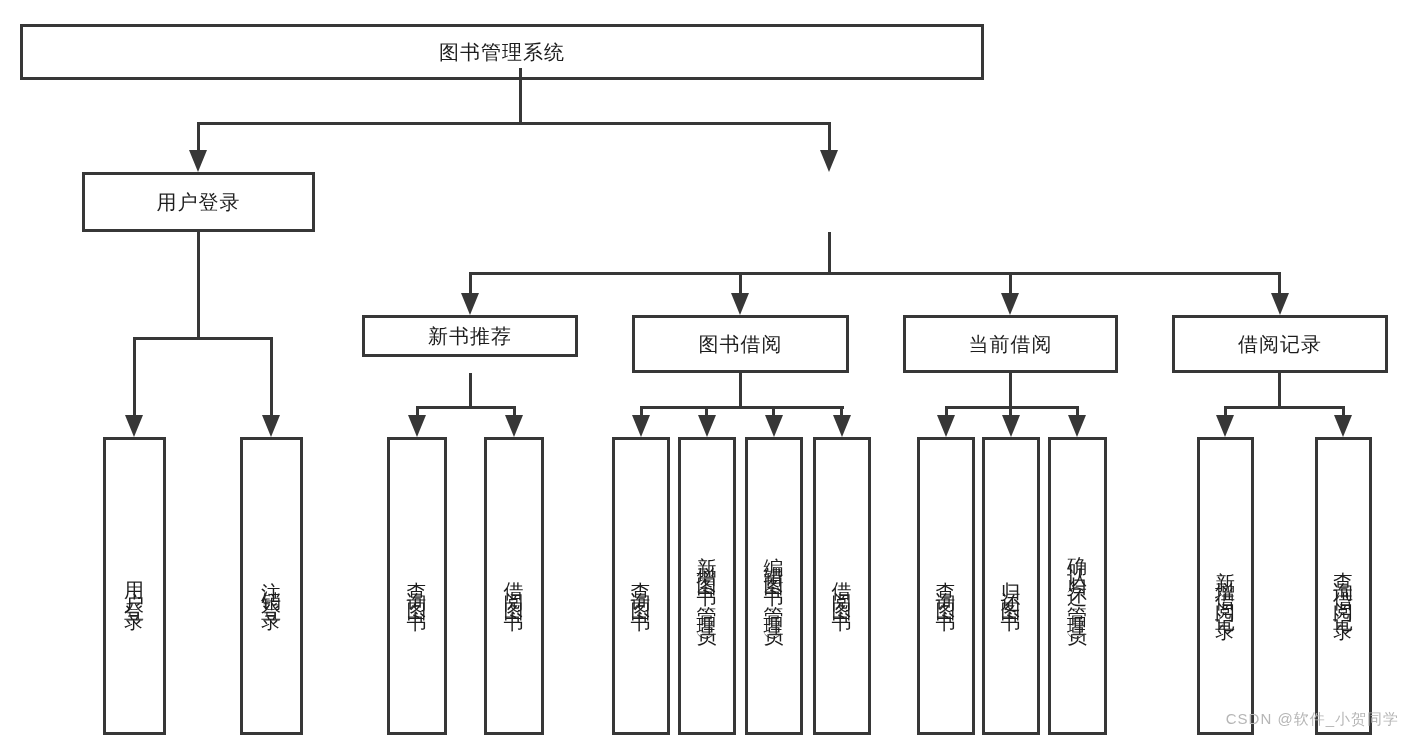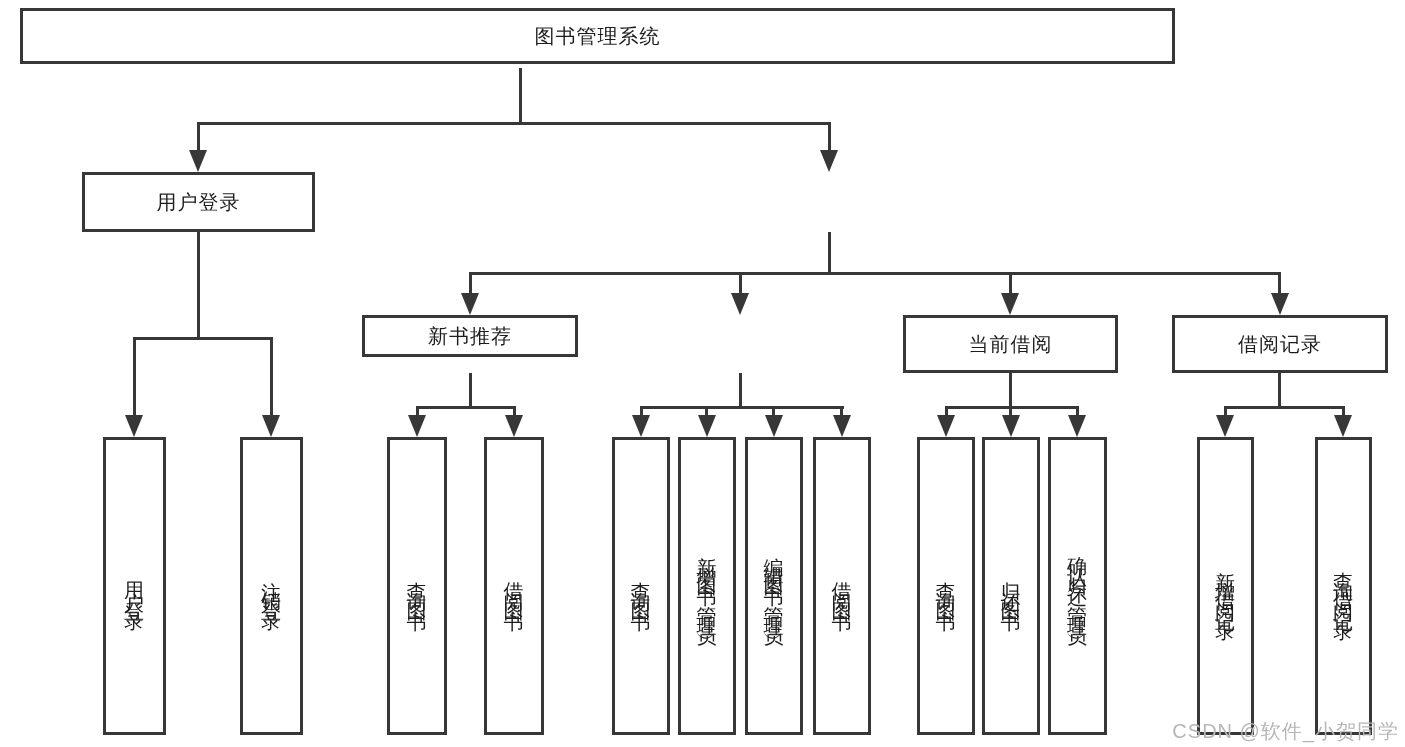--- a/index.html
+++ b/index.html
@@ -37,34 +37,34 @@
   .vline{position:absolute;width:3px;background:var(--line);}
   .hline{position:absolute;height:3px;background:var(--line);}
   .arrow{
     position:absolute;width:0;height:0;
     border-left:9px solid transparent;
     border-right:9px solid transparent;
     border-top:22px solid var(--line);
   }
   .watermark{
     position:absolute;
-    right:6px;bottom:2px;
-    font-size:20px;
+    right:6px;bottom:18px;
+    font-size:15px;
     color:var(--watermark);
     letter-spacing:1px;
     z-index:10;
     pointer-events:none;
   }
 </style>
 </head>
 <body>
 
 <div class="stage">
 
-  <div class="box" style="left:20px;top:8px;width:1155px;height:56px">
+  <div class="box" style="left:20px;top:24px;width:964px;height:56px">
     <span class="ht">图书管理系统</span>
   </div>
 
   <div class="vline" style="left:519px;top:68px;height:54px"></div>
   <div class="hline" style="left:197px;top:122px;width:634px"></div>
   <div class="vline" style="left:197px;top:122px;height:36px"></div>
   <div class="arrow" style="left:189px;top:150px"></div>
   <div class="vline" style="left:828px;top:122px;height:36px"></div>
   <div class="arrow" style="left:820px;top:150px"></div>
 
@@ -85,20 +85,23 @@
   <div class="arrow" style="left:461px;top:293px"></div>
   <div class="vline" style="left:739px;top:272px;height:28px"></div>
   <div class="arrow" style="left:731px;top:293px"></div>
   <div class="vline" style="left:1009px;top:272px;height:28px"></div>
   <div class="arrow" style="left:1001px;top:293px"></div>
   <div class="vline" style="left:1278px;top:272px;height:28px"></div>
   <div class="arrow" style="left:1271px;top:293px"></div>
 
   <div class="box" style="left:362px;top:315px;width:216px;height:42px">
     <span class="ht">新书推荐</span>
+  </div>
+  <div class="box" style="left:632px;top:315px;width:217px;height:58px">
+    <span class="ht">图书借阅</span>
   </div>
   <div class="box" style="left:903px;top:315px;width:215px;height:58px">
     <span class="ht">当前借阅</span>
   </div>
   <div class="box" style="left:1172px;top:315px;width:216px;height:58px">
     <span class="ht">借阅记录</span>
   </div>
 
   <div class="vline" style="left:469px;top:373px;height:33px"></div>
   <div class="hline" style="left:416px;top:406px;width:100px"></div>

